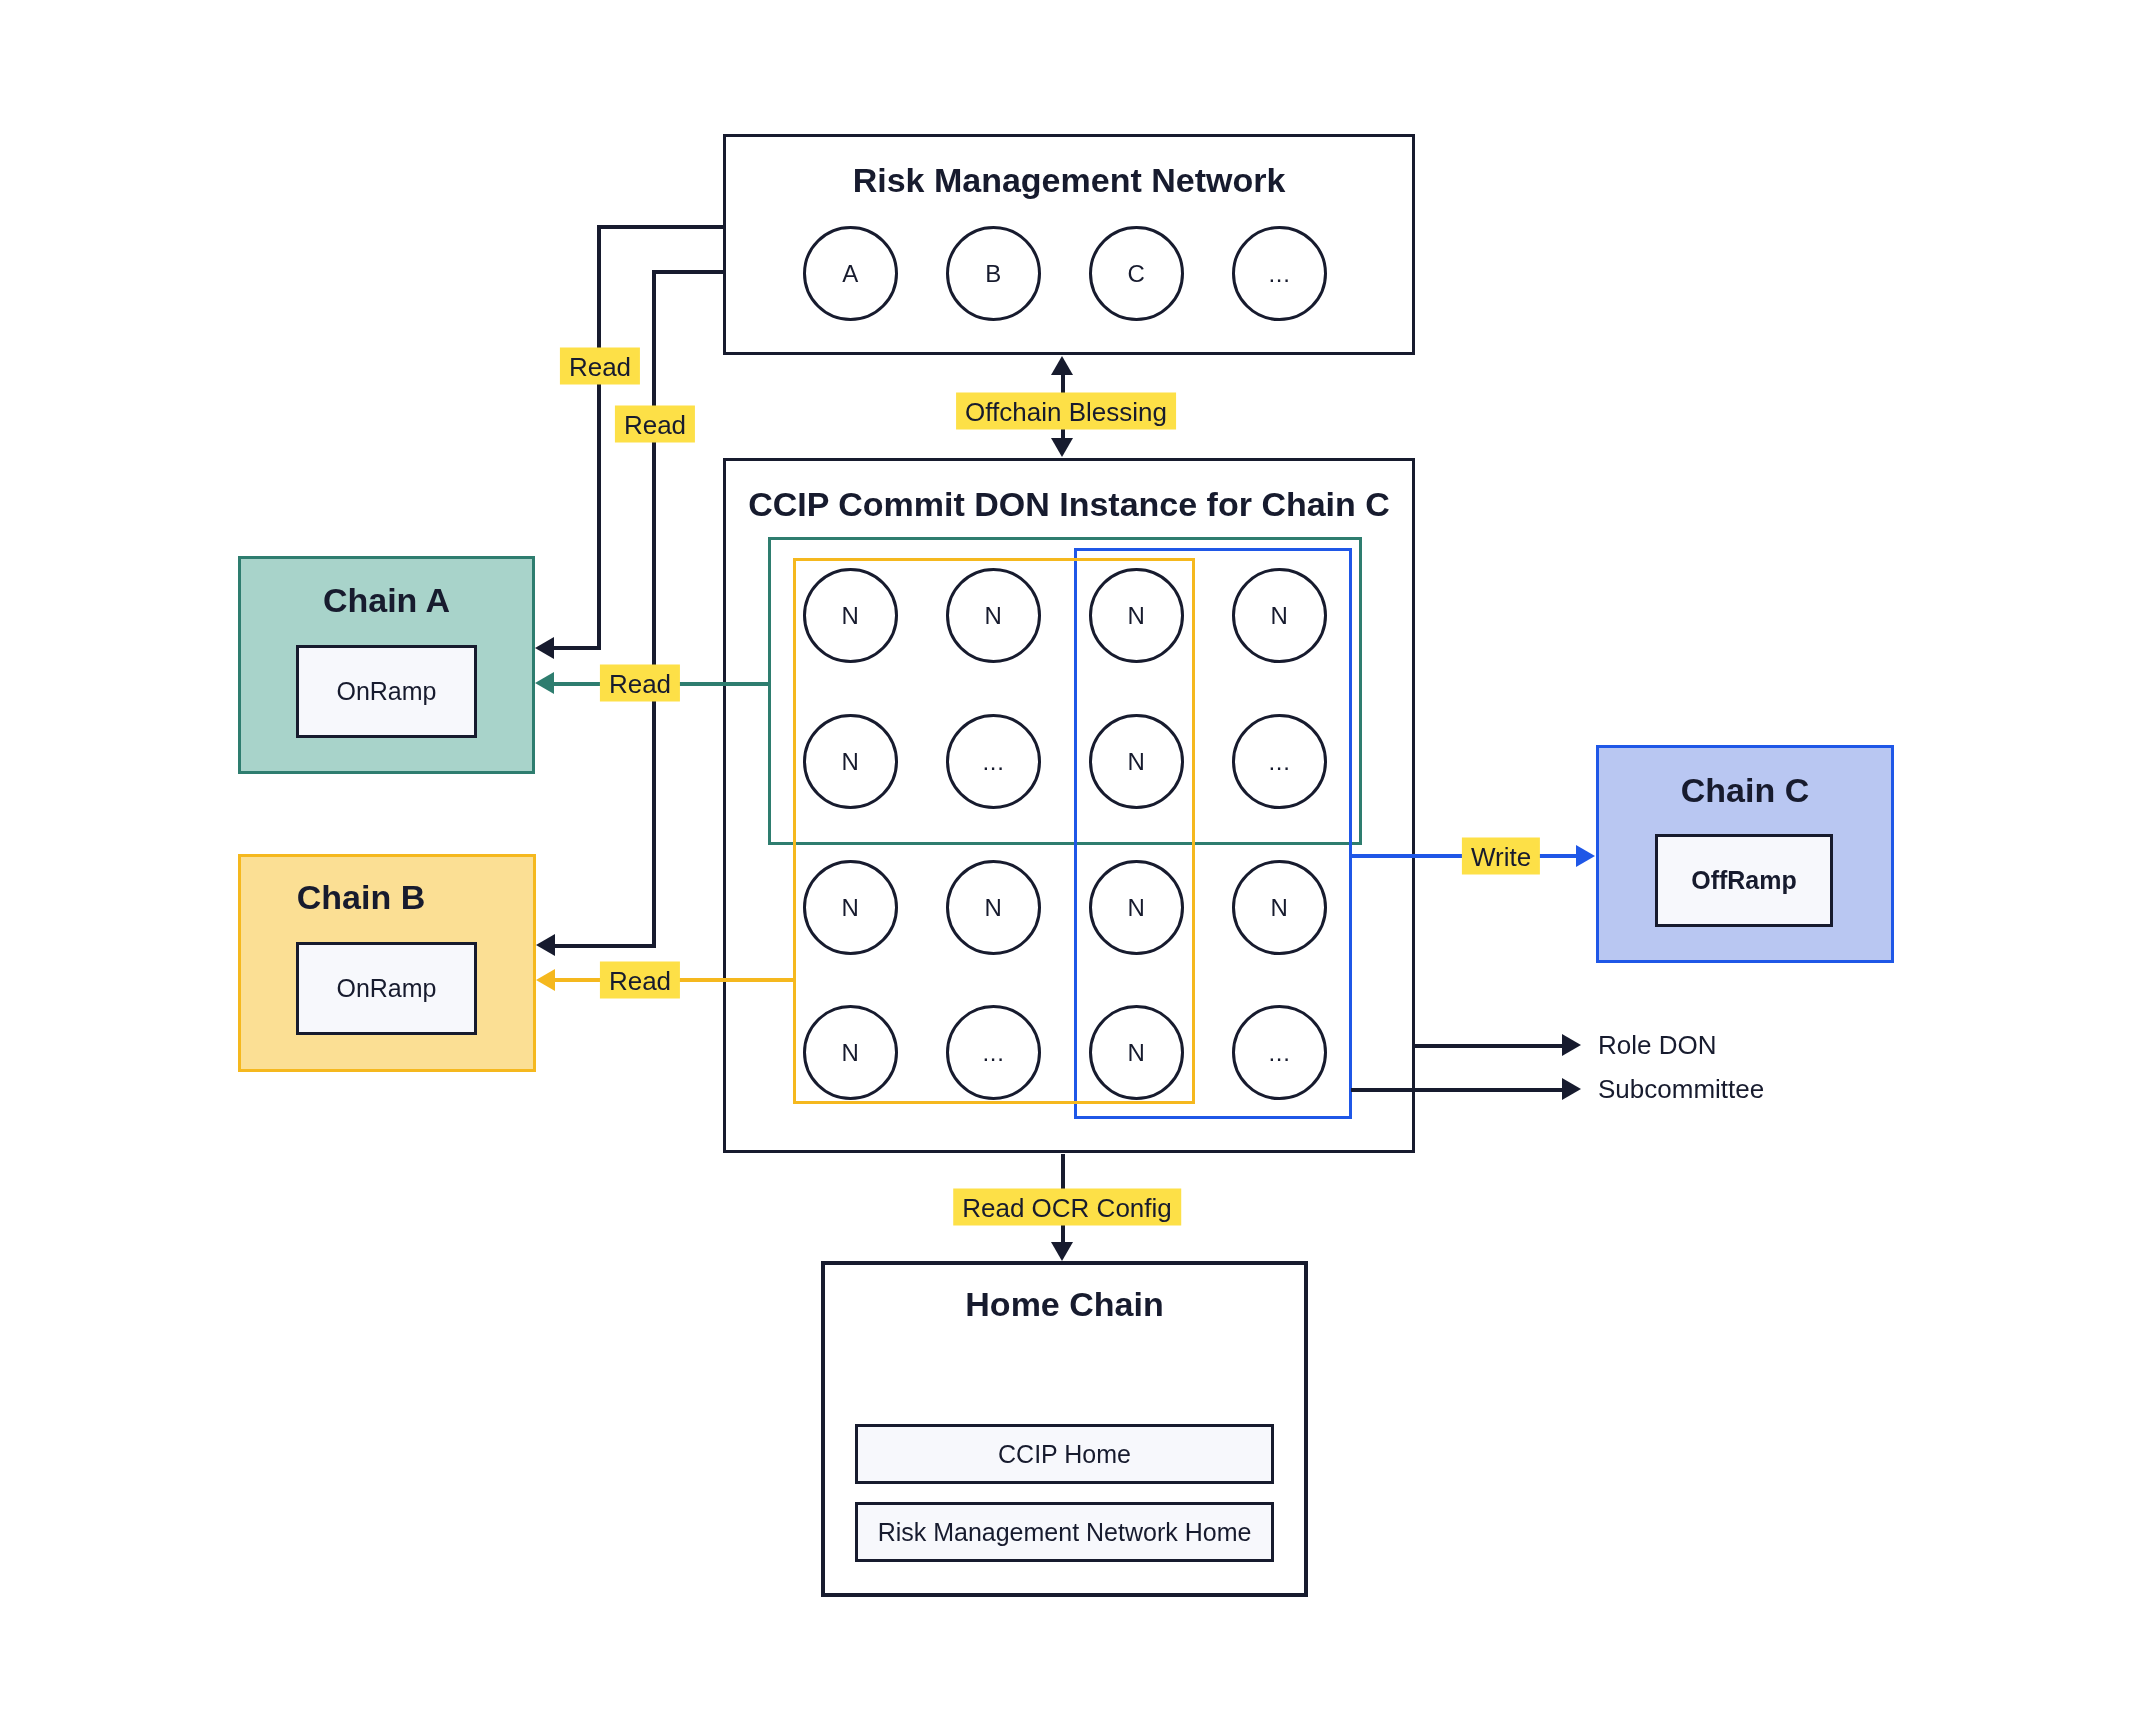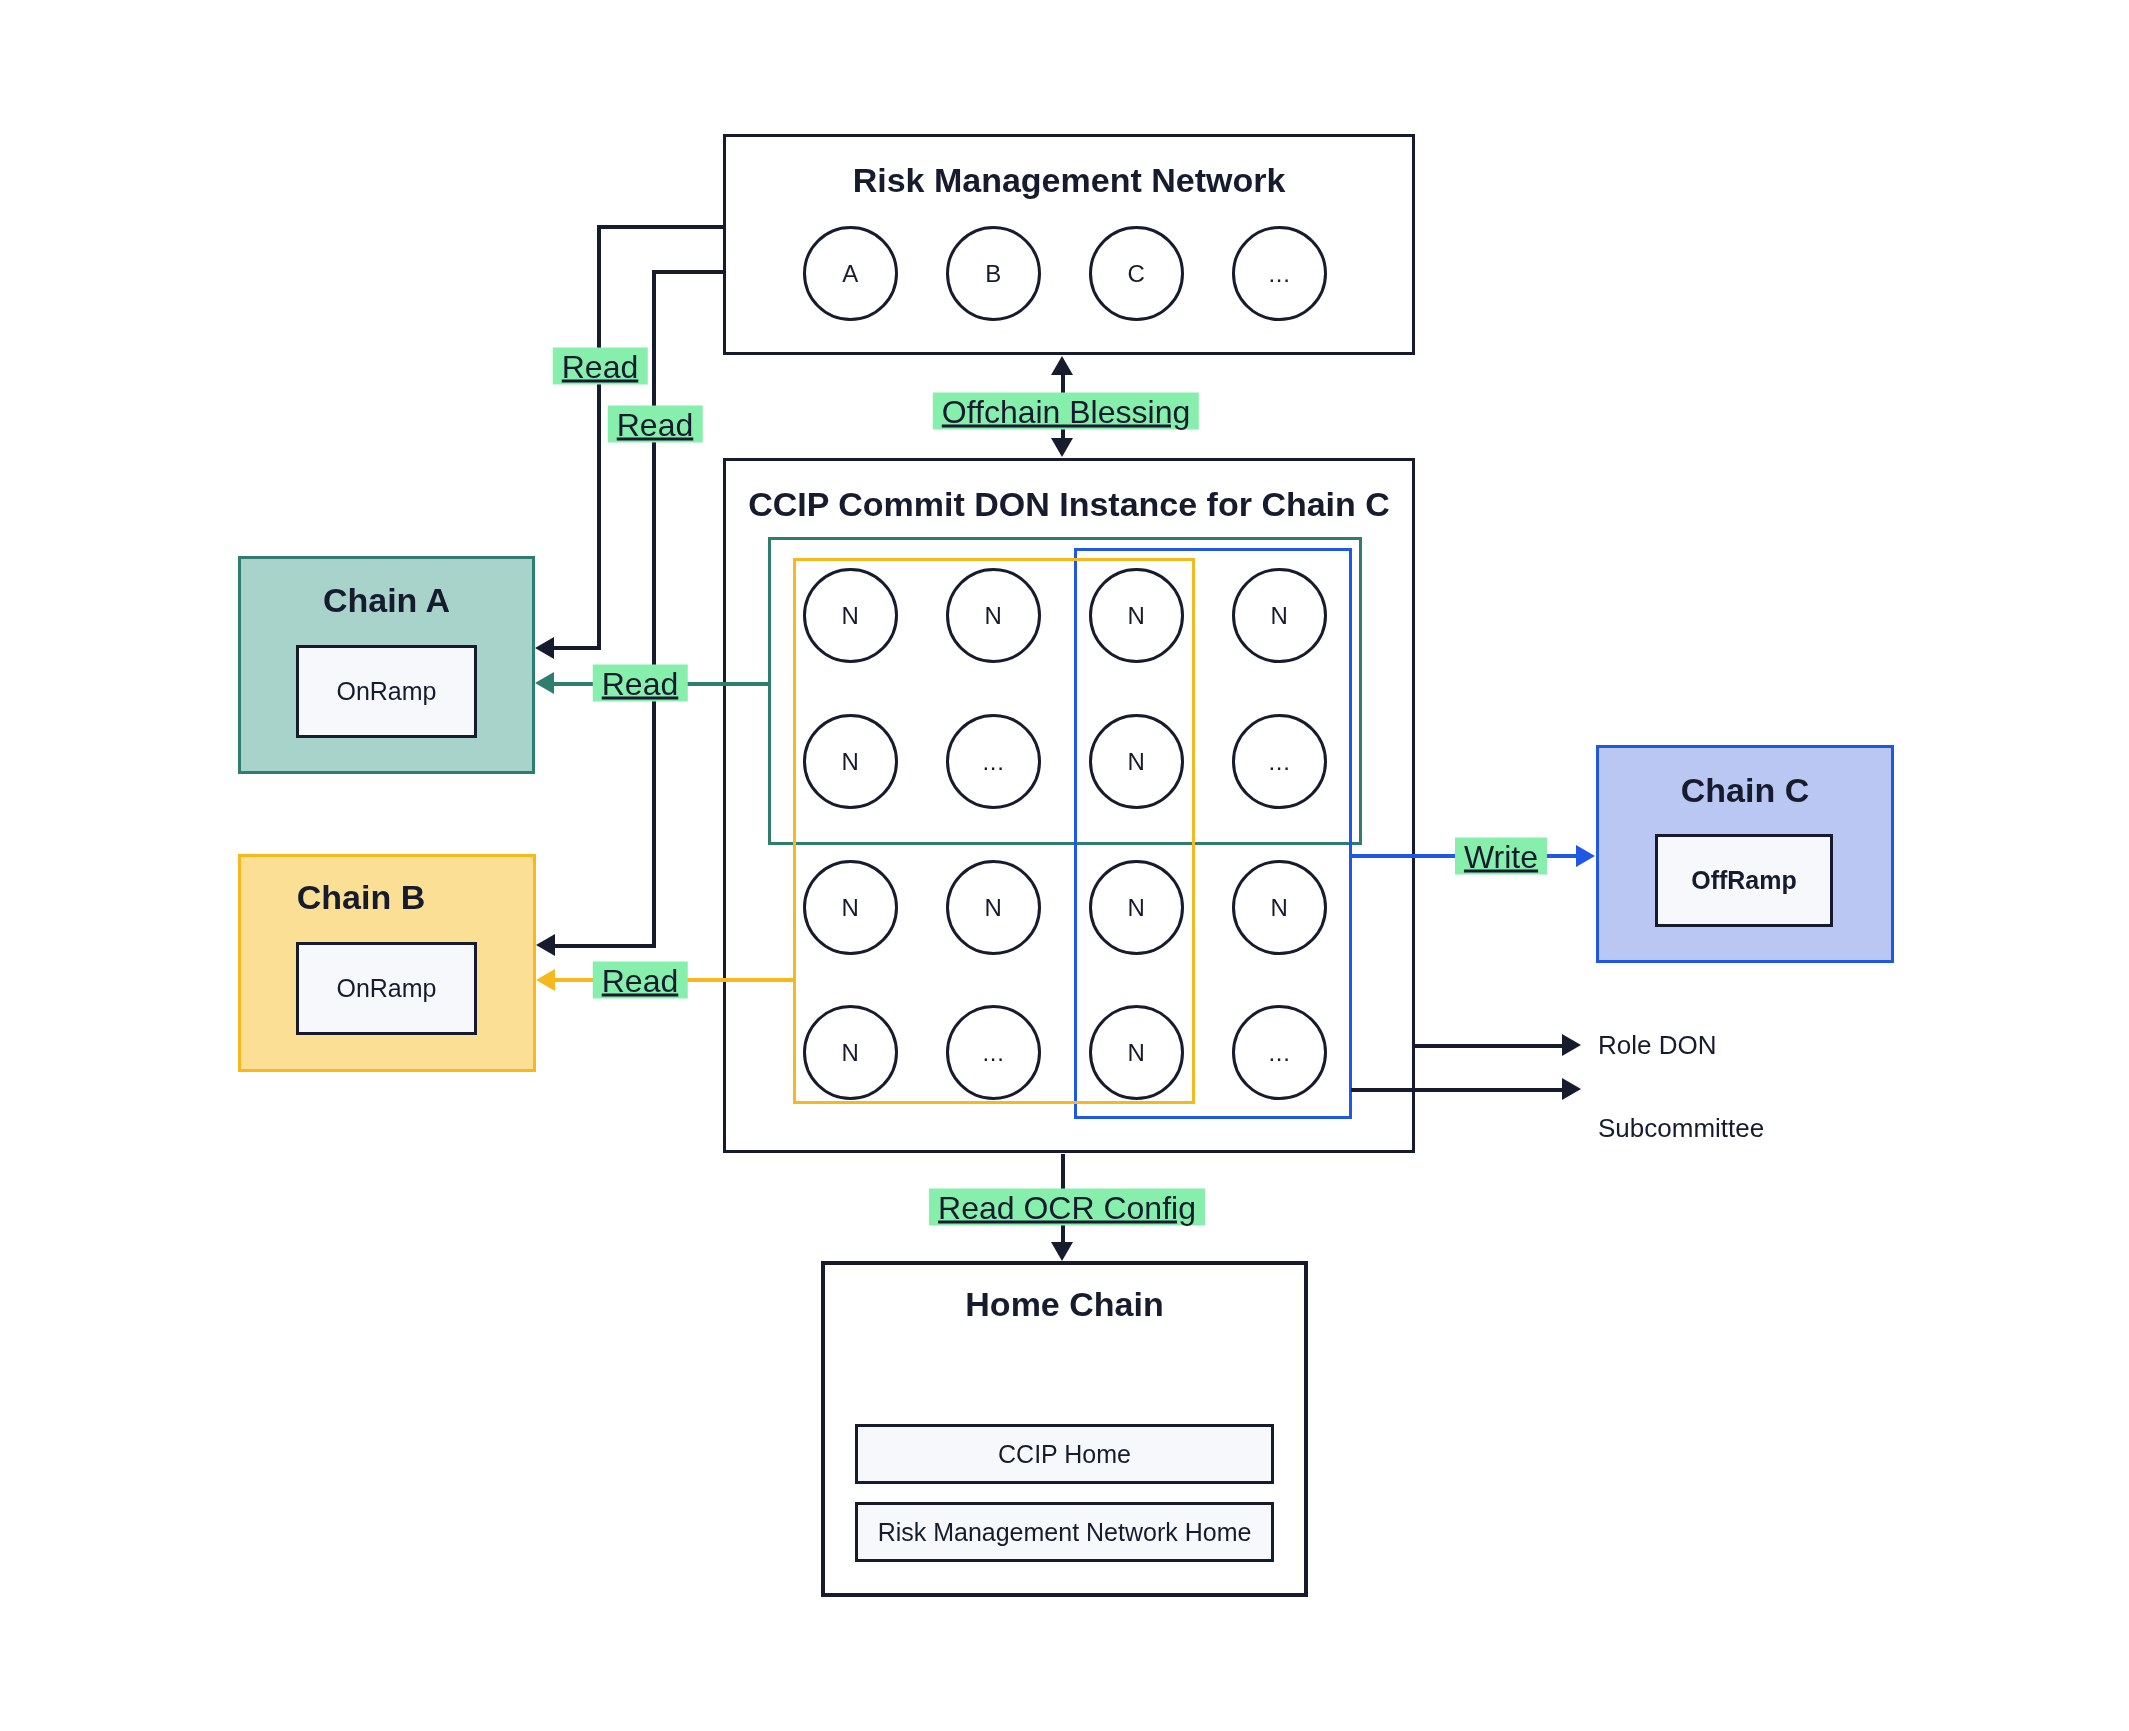--- a/index.html
+++ b/index.html
@@ -29,22 +29,22 @@
   .hline.yellow,.vline.yellow{background:var(--yellow);}
   .hline.blue,.vline.blue{background:var(--blue);}
   .ah{position:absolute;width:0;height:0;border-style:solid;}
   .ah-left{border-width:11px 19.3px 11px 0;border-color:transparent var(--navy) transparent transparent;}
   .ah-right{border-width:11px 0 11px 19.3px;border-color:transparent transparent transparent var(--navy);}
   .ah-up{border-width:0 11px 19.3px 11px;border-color:transparent transparent var(--navy) transparent;}
   .ah-down{border-width:19.3px 11px 0 11px;border-color:var(--navy) transparent transparent transparent;}
   .ah-left.teal{border-right-color:var(--teal);}
   .ah-left.yellow{border-right-color:var(--yellow);}
   .ah-right.blue{border-left-color:var(--blue);}
-  .lbl{position:absolute;transform:translate(-50%,-50%);background:#86efac;padding:4.5px 9px;
-    font-size:32px;line-height:28px;white-space:nowrap;text-decoration:underline;}
+  .lbl{position:absolute;transform:translate(-50%,-50%);background:#fde047;padding:4.5px 9px;
+    font-size:26px;line-height:28px;white-space:nowrap;}
   .lbl-plain{position:absolute;transform:translate(0,-50%);font-size:26px;line-height:28px;white-space:nowrap;}
 </style>
 </head>
 <body>
 
 <div id="canvas">
 
   <div class="box" style="left:723px;top:134px;width:692px;height:221px;"></div>
   <div class="title" style="left:723px;top:163px;width:692px;">Risk Management Network</div>
   <div class="circle" style="left:803px;top:226px;">A</div>
@@ -125,16 +125,16 @@
   <div class="ah ah-right" style="left:1562px;top:1078px;"></div>
 
   <div class="lbl" style="left:600px;top:366px;">Read</div>
   <div class="lbl" style="left:655px;top:424px;">Read</div>
   <div class="lbl" style="left:640px;top:683px;">Read</div>
   <div class="lbl" style="left:640px;top:980px;">Read</div>
   <div class="lbl" style="left:1501px;top:856px;">Write</div>
   <div class="lbl" style="left:1066px;top:411px;">Offchain Blessing</div>
   <div class="lbl" style="left:1067px;top:1207px;">Read OCR Config</div>
   <div class="lbl-plain" style="left:1598px;top:1045px;">Role DON</div>
-  <div class="lbl-plain" style="left:1598px;top:1089px;margin-top:39px;">Subcommittee</div>
+  <div class="lbl-plain" style="left:1598px;top:1089px;">Subcommittee</div>
 
 </div>
 
 
 </body></html>

